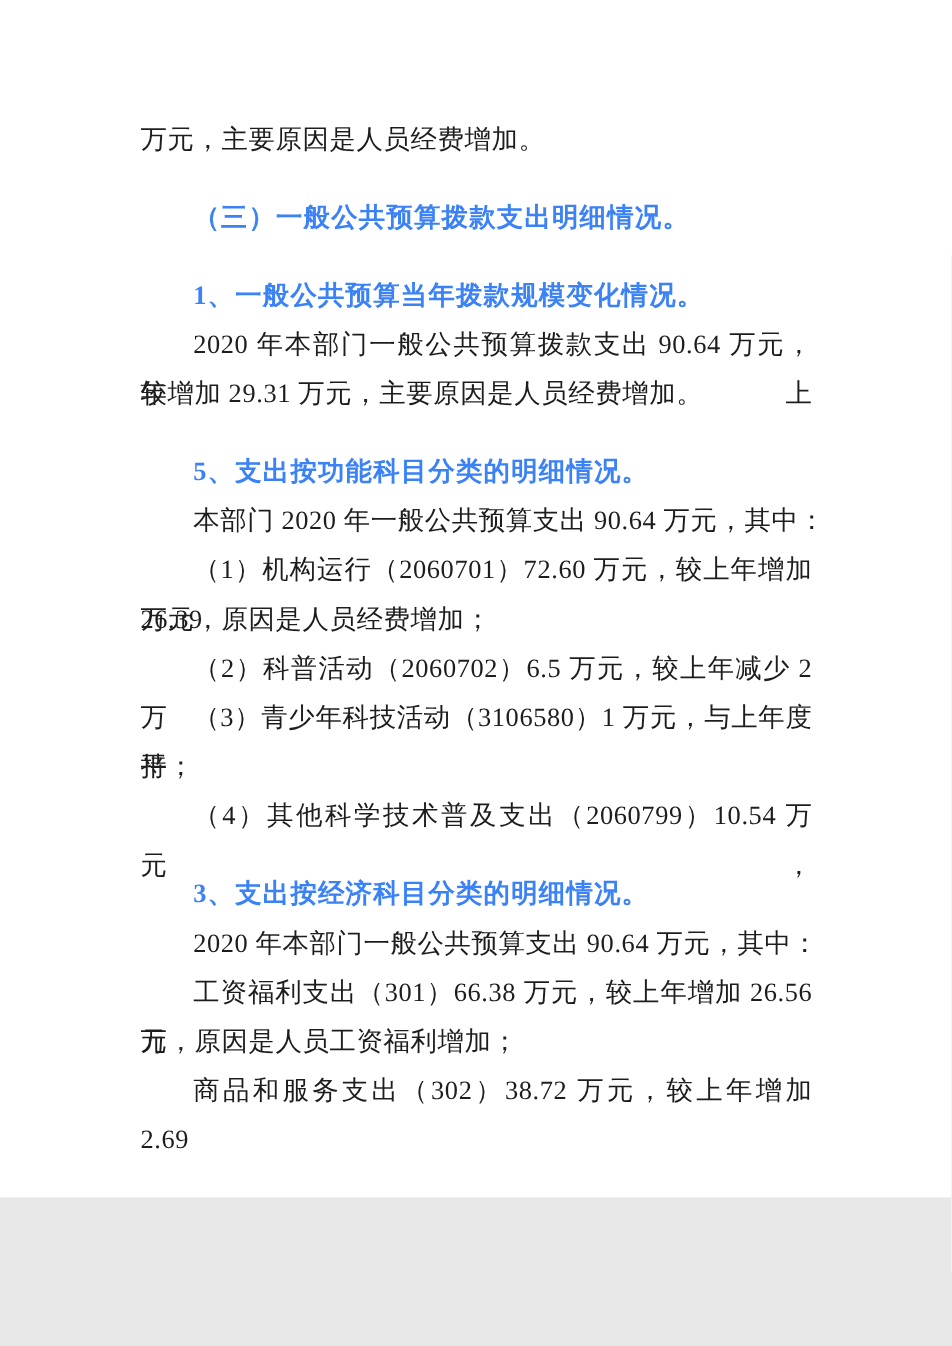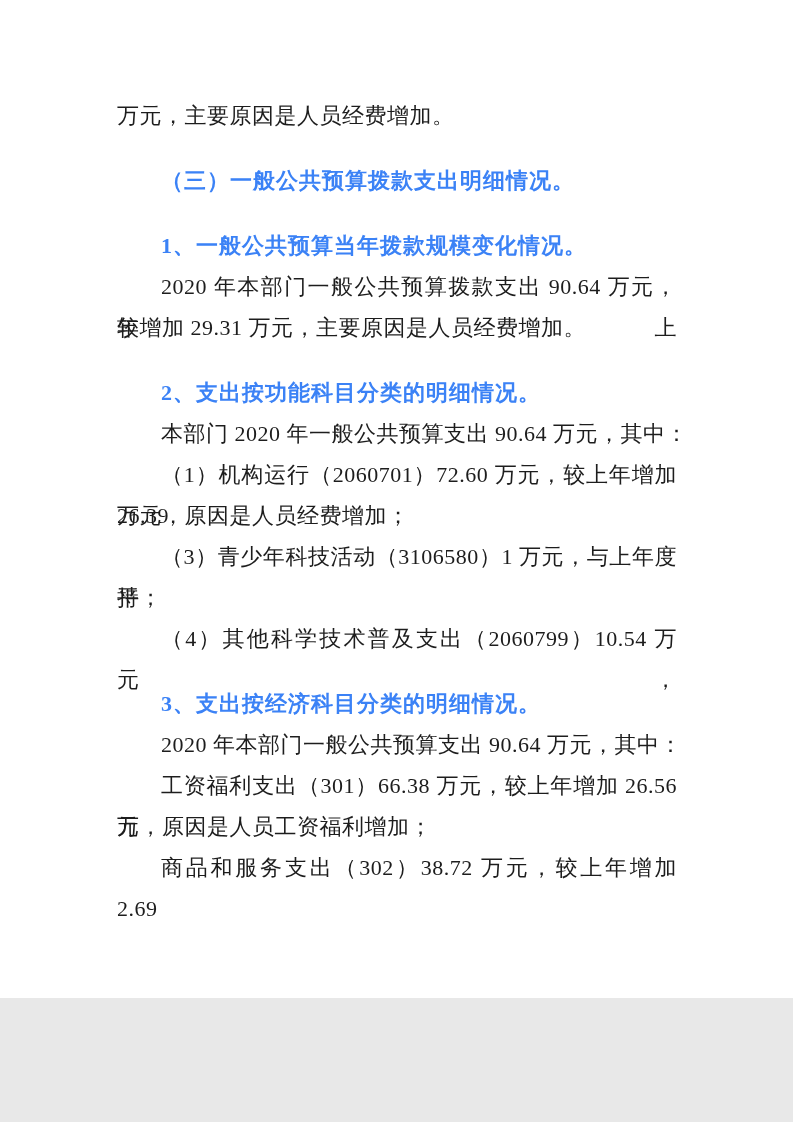--- a/index.html
+++ b/index.html
@@ -58,24 +58,25 @@
 </head>
 <body>
 
 <div class="page">
   <div class="content">
     <div class="line">万元，主要原因是人员经费增加。</div>
     <div class="line indent bold">（三）一般公共预算拨款支出明细情况。</div>
     <div class="line indent bold">1、一般公共预算当年拨款规模变化情况。</div>
     <div class="line indent stretch">2020 年本部门一般公共预算拨款支出 90.64 万元，较上</div>
     <div class="line">年增加 29.31 万元，主要原因是人员经费增加。</div>
-    <div class="line indent bold">2、支出按功能科目分类的明细情况。</div>
+    <div class="line indent bold">5、支出按功能科目分类的明细情况。</div>
     <div class="line indent">本部门 2020 年一般公共预算支出 90.64 万元，其中：</div>
     <div class="line indent stretch">（1）机构运行（2060701）72.60 万元，较上年增加 26.39</div>
     <div class="line">万元，原因是人员经费增加；</div>
+    <div class="line indent stretch">（2）科普活动（2060702）6.5 万元，较上年减少 2 万</div>
     <div class="line indent stretch">（3）青少年科技活动（3106580）1 万元，与上年度持</div>
     <div class="line">平；</div>
     <div class="line indent stretch">（4）其他科学技术普及支出（2060799）10.54 万元，</div>
     <div class="line indent bold">3、支出按经济科目分类的明细情况。</div>
     <div class="line indent">2020 年本部门一般公共预算支出 90.64 万元，其中：</div>
     <div class="line indent stretch">工资福利支出（301）66.38 万元，较上年增加 26.56 万</div>
     <div class="line">元，原因是人员工资福利增加；</div>
     <div class="line indent stretch">商品和服务支出（302）38.72 万元，较上年增加 2.69</div>
   </div>
 

